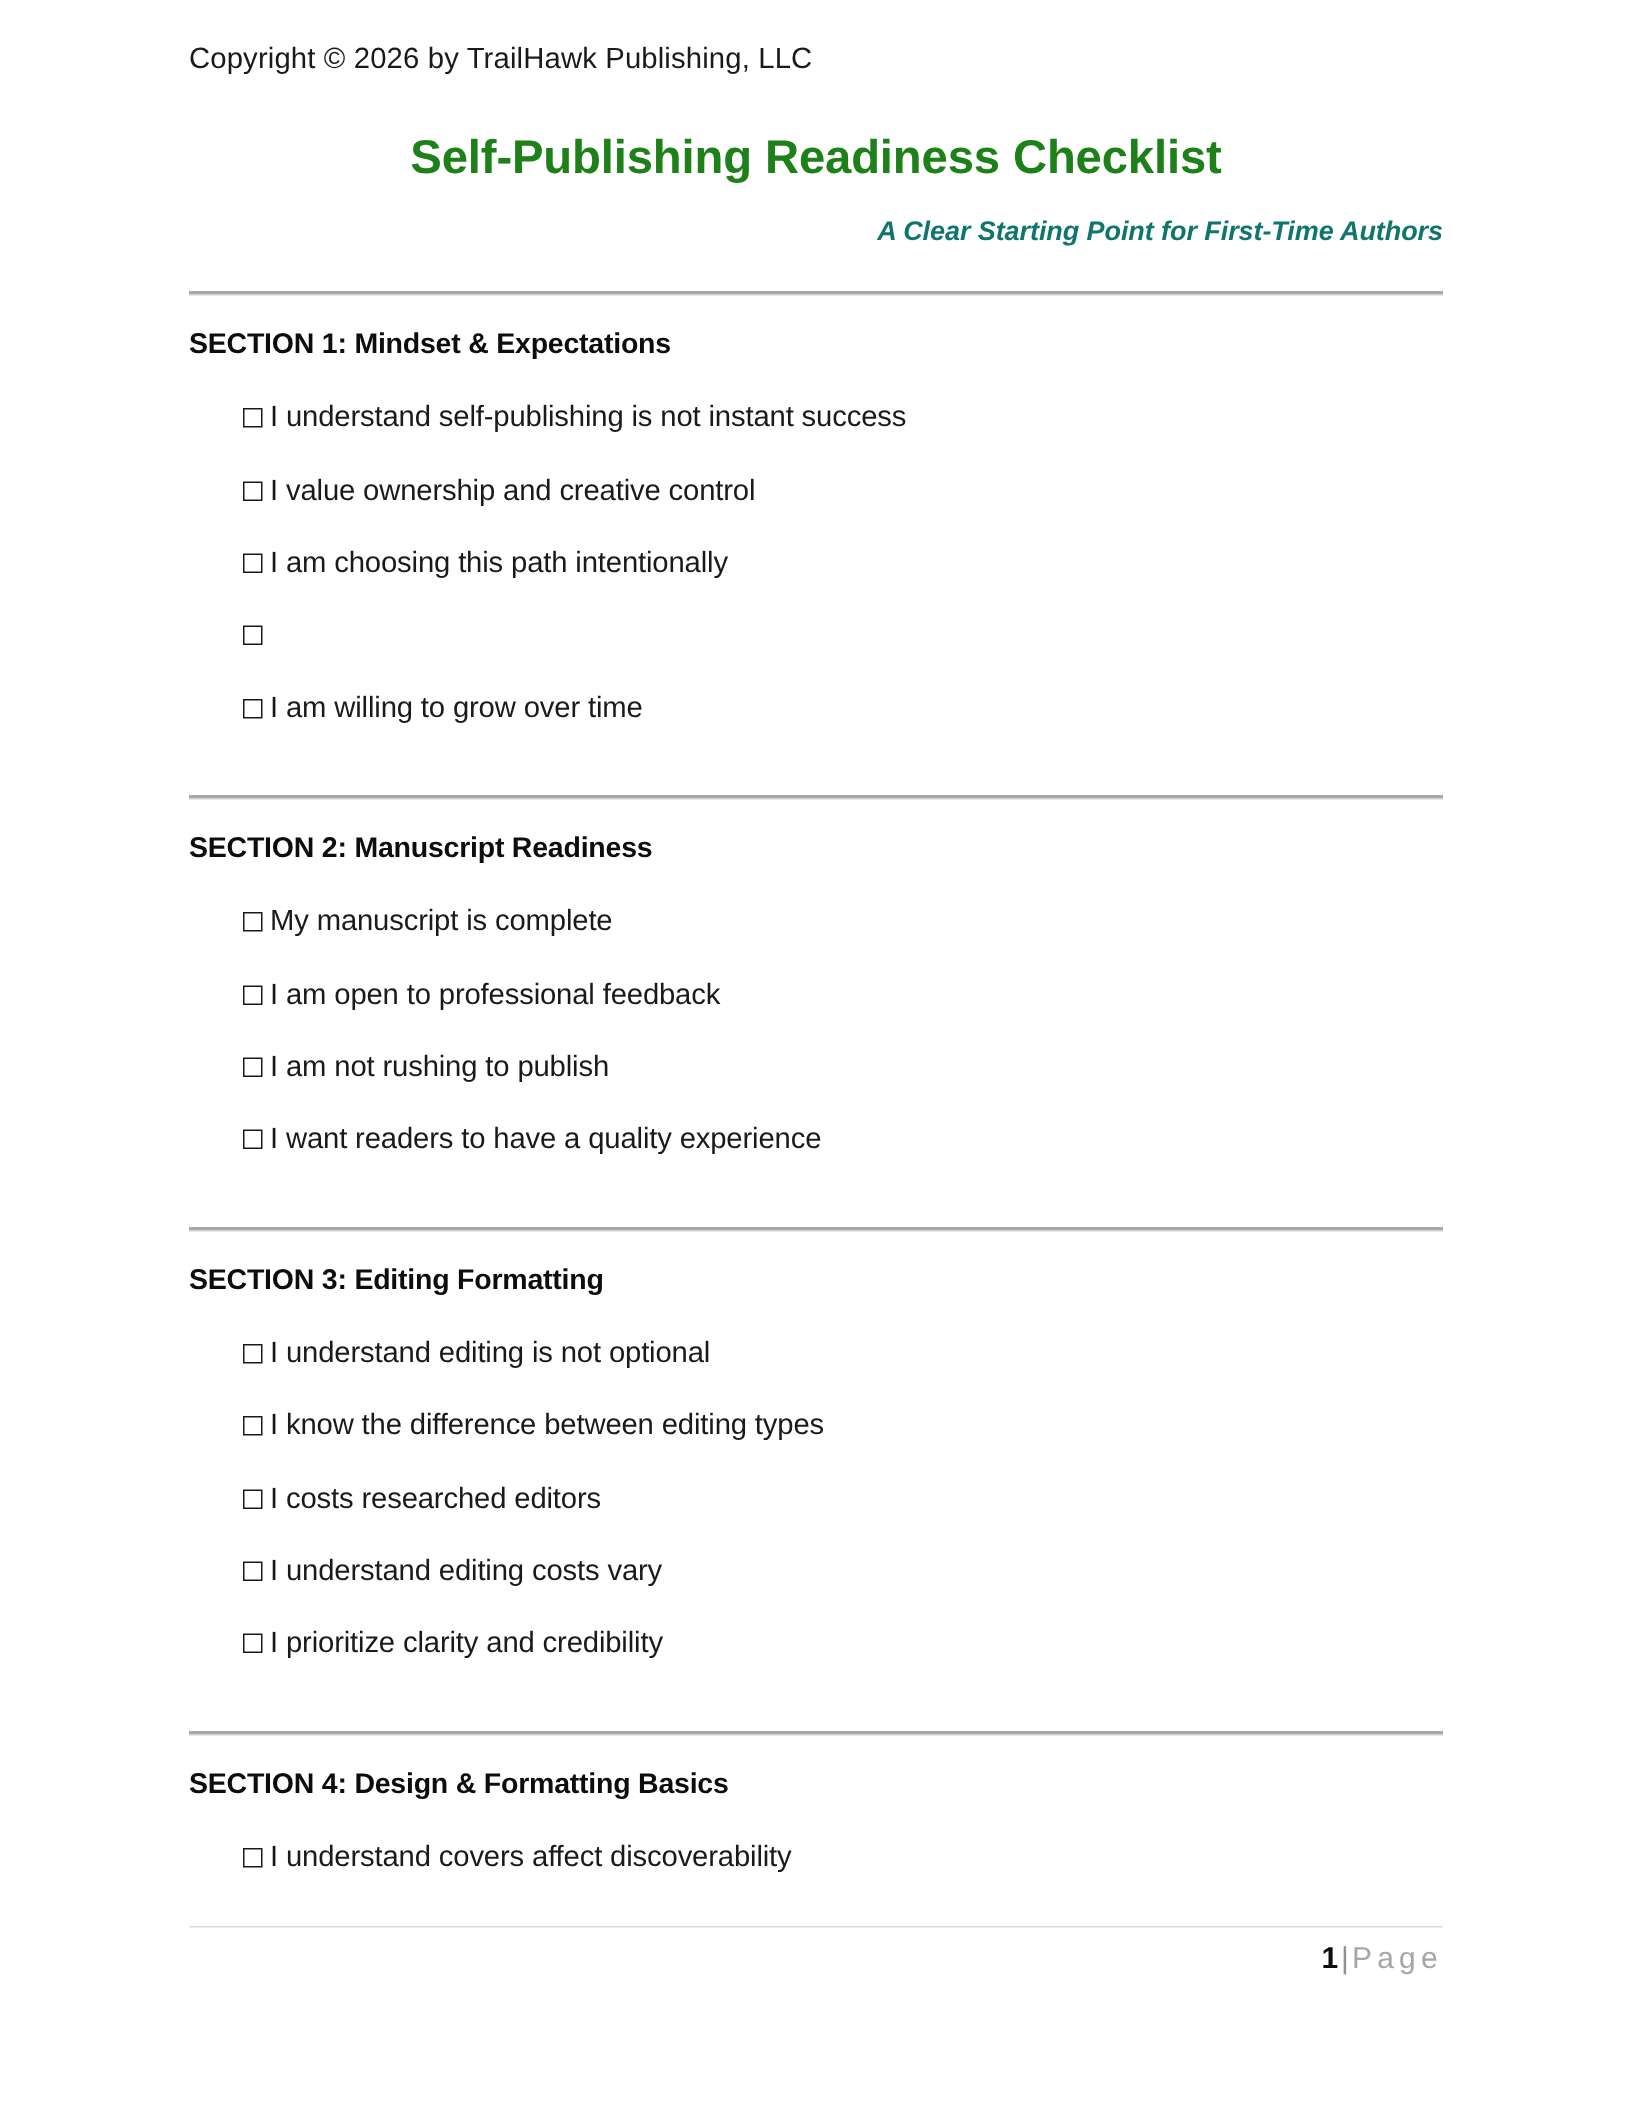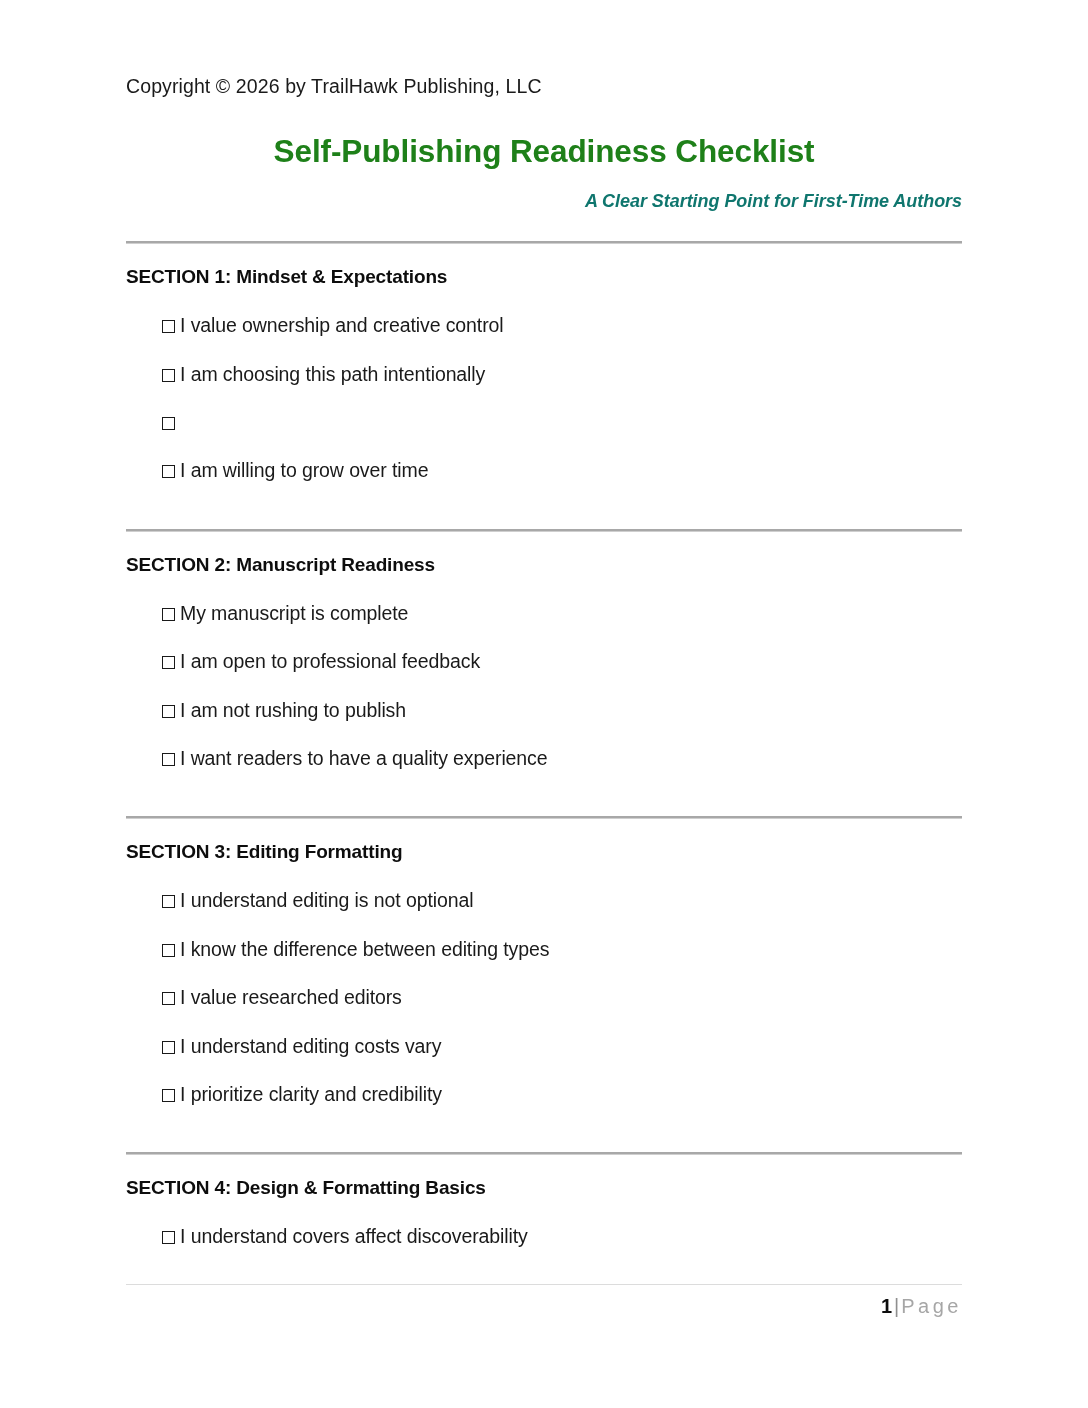--- a/index.html
+++ b/index.html
@@ -31,21 +31,21 @@
     top: 0;
     width: 836px;
   }
 
   
   .copyright {
     font-size: 19.5px;
     line-height: 1.25;
     color: #1a1a1a;
     letter-spacing: 0.1px;
-    padding-top: 74px;
+    padding-top: 27px;
   }
 
   .doc-title {
     text-align: center;
     font-size: 31.5px;
     font-weight: bold;
     color: #1e8019;
     letter-spacing: -0.1px;
     margin-top: 35px;
     line-height: 1.15;
@@ -160,20 +160,23 @@
     <h1 class="doc-title">Self-Publishing Readiness Checklist</h1>
 
     <h2 class="doc-subtitle">A Clear Starting Point for First-Time Authors</h2>
 
     <div class="rule rule-top"></div>
 
     <div class="section">
       <div class="section-title">SECTION 1: Mindset &amp; Expectations</div>
       <ul class="items">
         <li class="check-item">
+          <span class="checkbox"></span><span>I understand self-publishing is not instant success</span>
+        </li>
+        <li class="check-item">
           <span class="checkbox"></span><span>I value ownership and creative control</span>
         </li>
         <li class="check-item">
           <span class="checkbox"></span><span>I am choosing this path intentionally</span>
         </li>
         <li class="check-item">
           <span class="checkbox"></span>
         </li>
         <li class="check-item">
           <span class="checkbox"></span><span>I am willing to grow over time</span>
@@ -208,21 +211,21 @@
     <div class="section">
       <div class="section-title">SECTION 3: Editing Formatting</div>
       <ul class="items">
         <li class="check-item">
           <span class="checkbox"></span><span>I understand editing is not optional</span>
         </li>
         <li class="check-item">
           <span class="checkbox"></span><span>I know the difference between editing types</span>
         </li>
         <li class="check-item">
-          <span class="checkbox"></span><span>I value researched editors</span>
+          <span class="checkbox"></span><span>I costs researched editors</span>
         </li>
         <li class="check-item">
           <span class="checkbox"></span><span>I understand editing costs vary</span>
         </li>
         <li class="check-item">
           <span class="checkbox"></span><span>I prioritize clarity and credibility</span>
         </li>
       </ul>
     </div>
 

